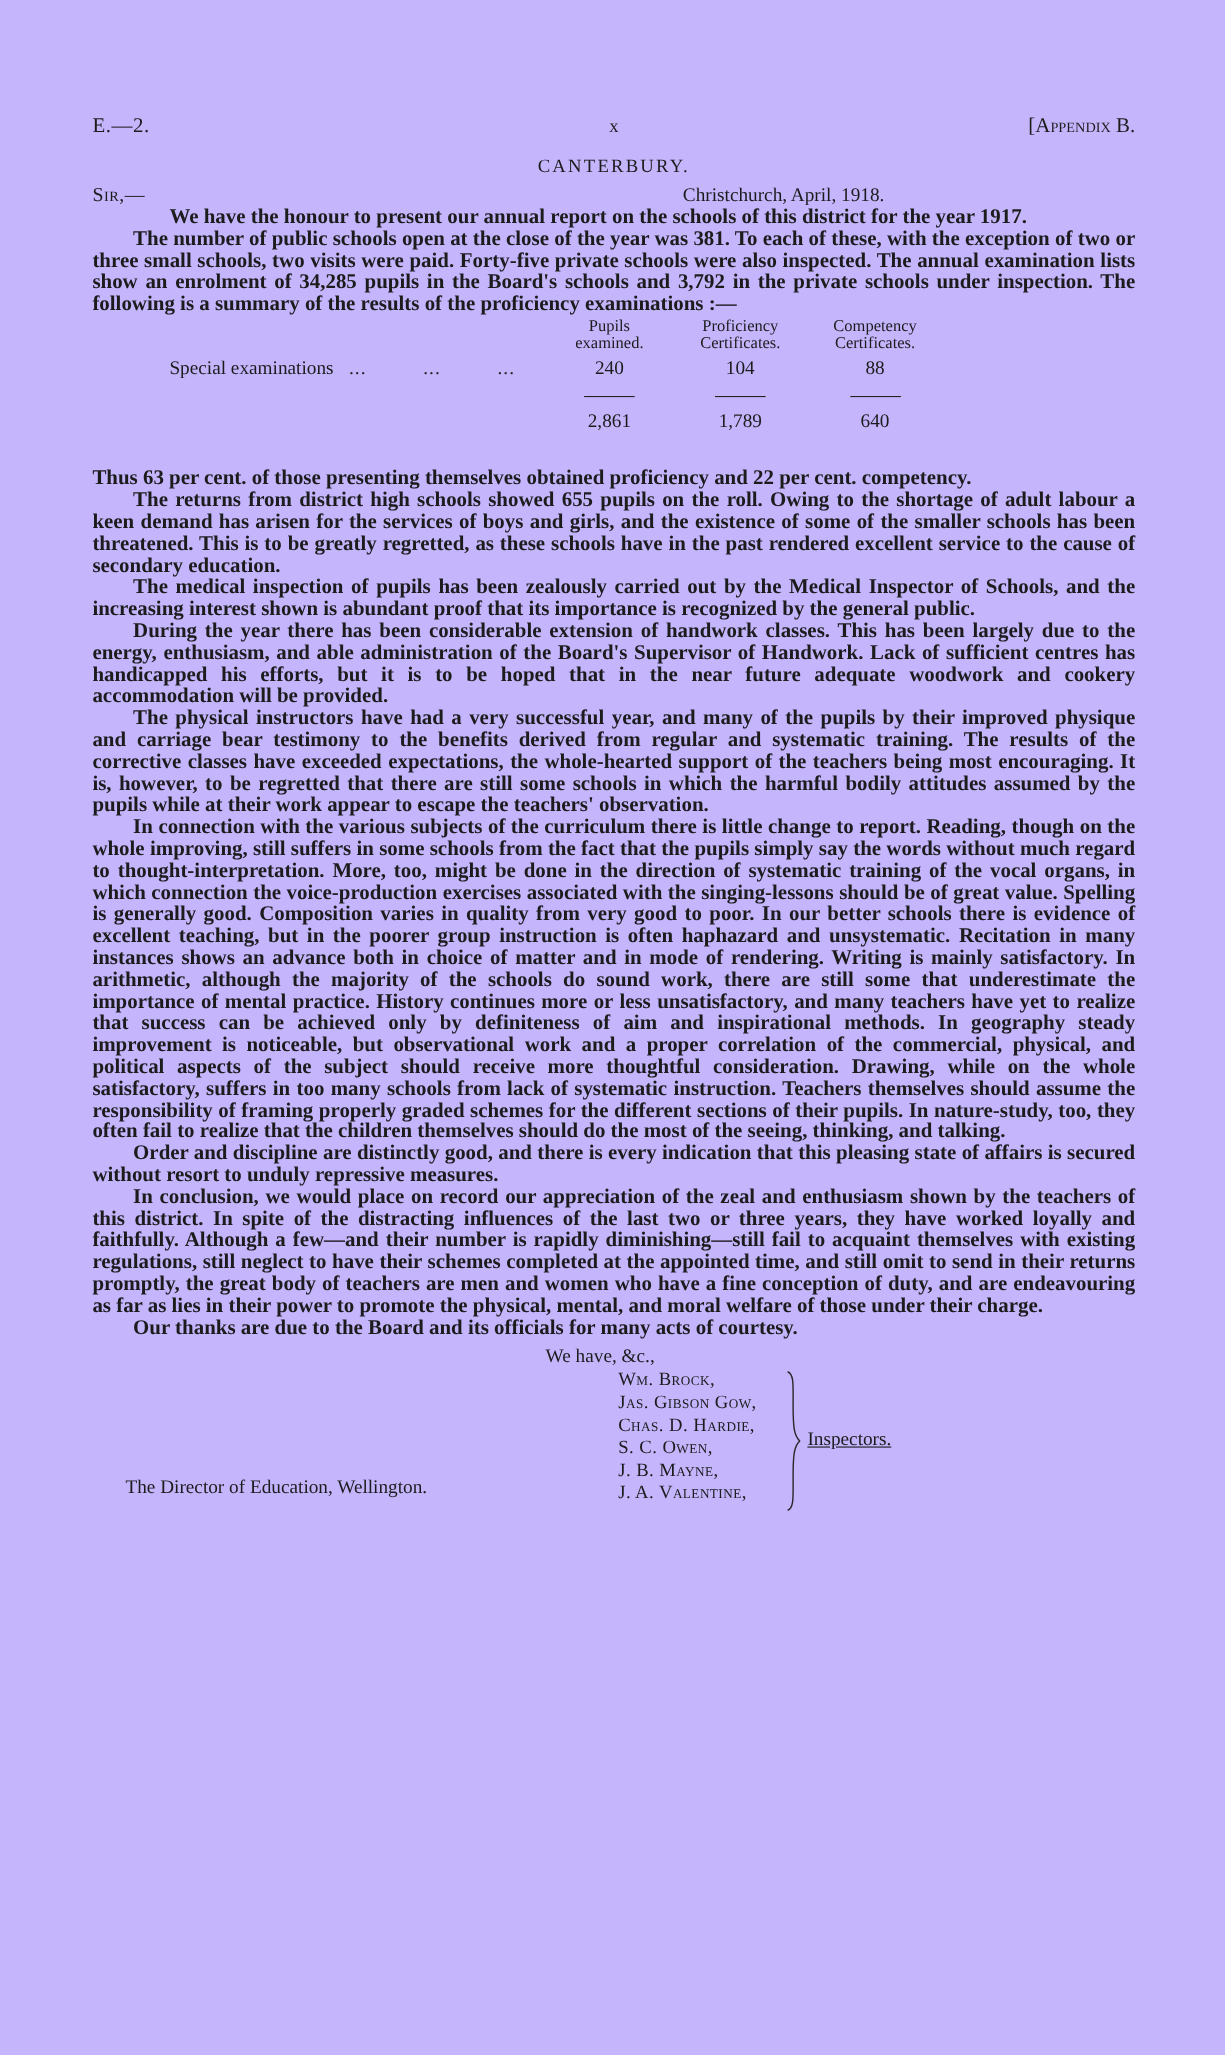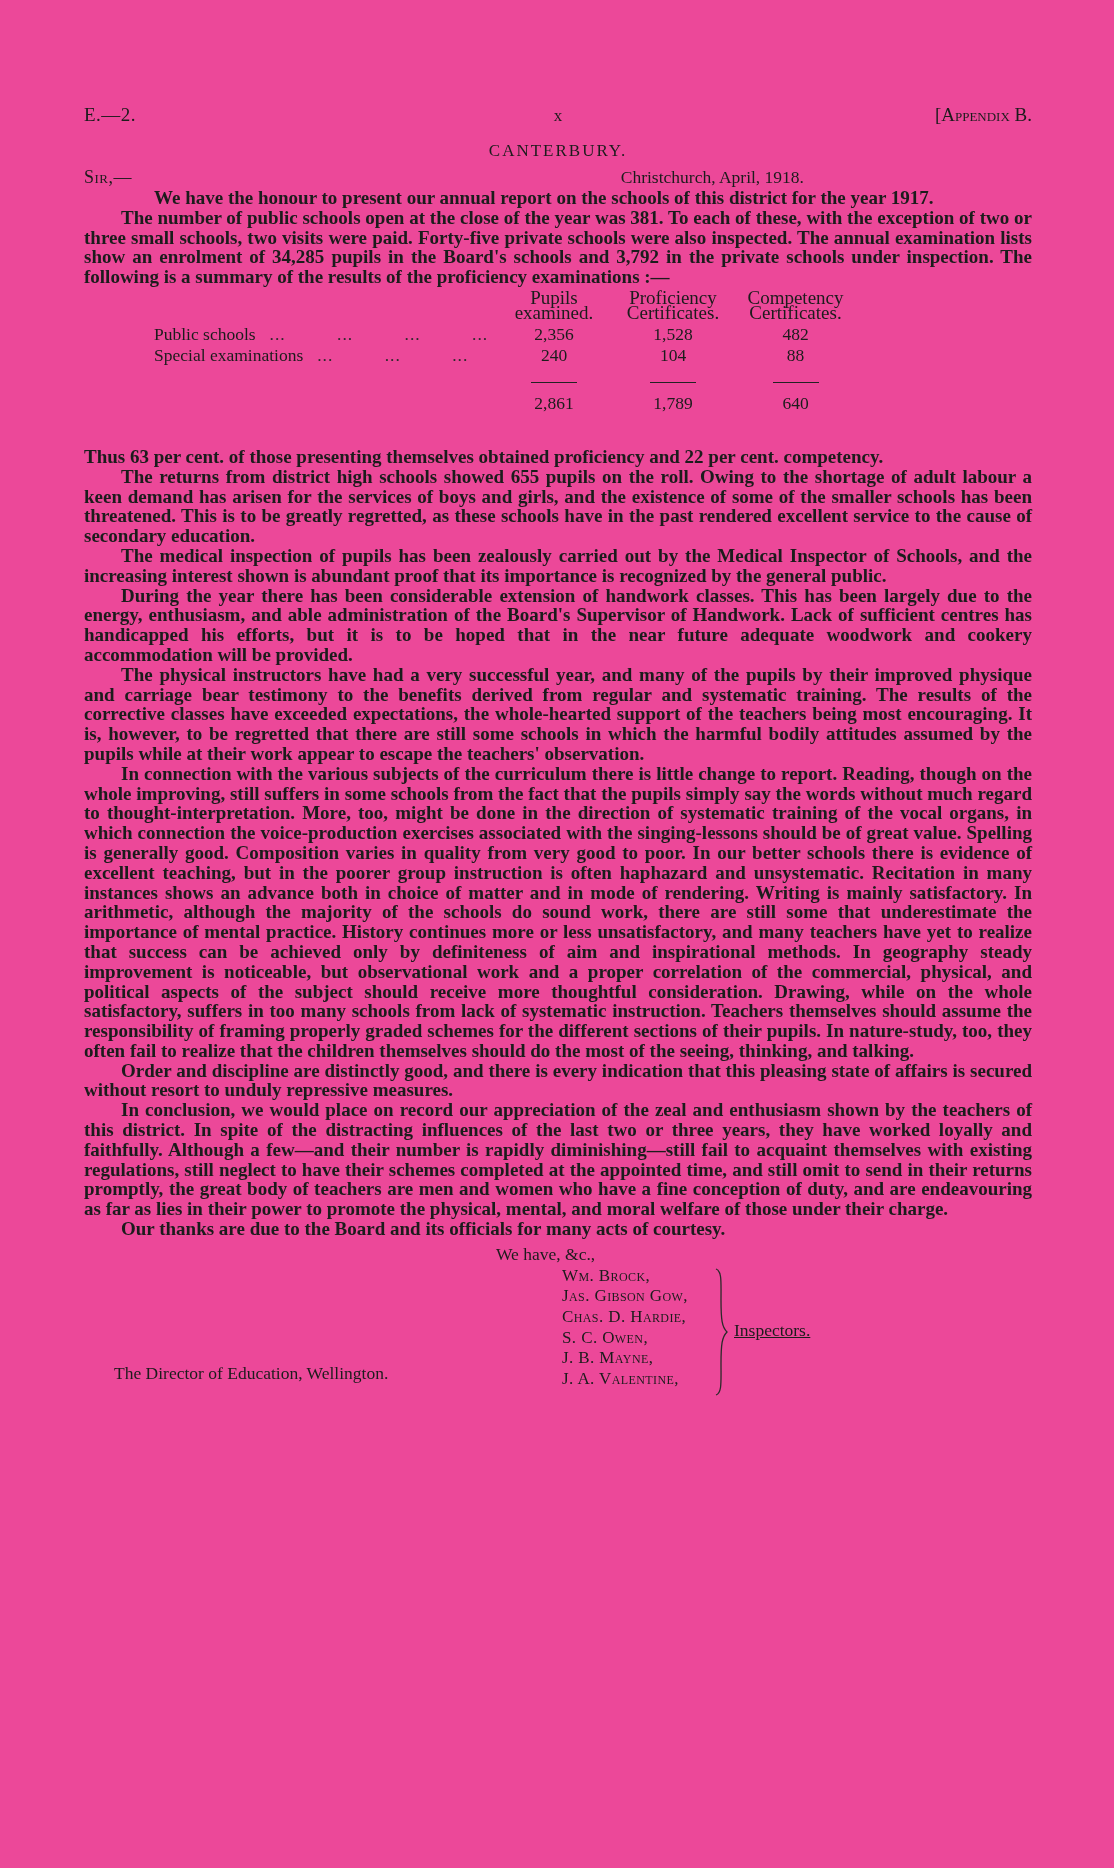--- a/index.html
+++ b/index.html
@@ -1,21 +1,21 @@
 <!DOCTYPE html>
 <html><head>
 <meta charset="utf-8">
 <style>
   * { box-sizing: border-box; }
   html,body { margin: 0; padding: 0; background: #d8d8d4; }
   .page {
     position: relative;
     width: 1114px; height: 1868px;
     margin: 0 auto;
-    background: #ec4899;
+    background: #c4b5fd;
     color: #1c1c1c;
     font-family: "Liberation Serif", "DejaVu Serif", serif;
     overflow: hidden;
   }
   .content { position: absolute; left: 84px; top: 104px; width: 948px; }
 
   .doc-header { display: flex; align-items: baseline; font-size: 19px; }
   .doc-header .hleft  { flex: 1; text-align: left; letter-spacing: .5px; }
   .doc-header .hcenter{ flex: 1; text-align: center; font-size: 17px; }
   .doc-header .hright { flex: 1; text-align: right; }
@@ -29,21 +29,21 @@
 
   p { margin: 0; font-size: 19px; line-height: 19.8px; text-align: justify; text-indent: 37px; font-weight: bold; }
   p.deep  { text-indent: 70px; }
   p.flush { text-indent: 0; margin-top: 32px; }
 
   table.results { border-collapse: collapse; table-layout: fixed; width: 700px; margin: 3px 0 4px 70px; font-size: 17.5px; }
   table.results col.c-lbl { width: 345px; }
   table.results col.c-n1  { width: 110px; }
   table.results col.c-n2  { width: 128px; }
   table.results col.c-n3  { width: 117px; }
-  table.results th { font-weight: normal; font-size: 19px; line-height: 15.5px; text-align: center; vertical-align: bottom; padding: 0 0 3px 0; }
+  table.results th { font-weight: normal; font-size: 15px; line-height: 15.5px; text-align: center; vertical-align: bottom; padding: 0 0 3px 0; }
   table.results td { padding: 0; line-height: 21.5px; }
   td.lbl { white-space: nowrap; }
   .dots { word-spacing: 46px; letter-spacing: 1px; margin-left: 14px; color: #2a2a2a; }
   td.num { text-align: center; }
   tr.rule-row td { height: 15px; vertical-align: bottom; text-align: center; }
   .rule { display: inline-block; width: 46px; border-bottom: 1.4px solid #222; height: 2px; }
   tr.total-row td { padding-top: 5px; }
 
   .closing { position: relative; height: 168px; margin-top: 5px; font-size: 17.5px; }
   .we-have { position: absolute; left: 412px; top: 0; }
@@ -84,26 +84,20 @@
       <thead>
         <tr>
           <th></th>
           <th><span>Pupils</span><br><span>examined.</span></th>
           <th><span>Proficiency</span><br><span>Certificates.</span></th>
           <th><span>Competency</span><br><span>Certificates.</span></th>
         </tr>
       </thead>
       <tbody>
         <tr>
-          <td class="lbl"><span>Public schools</span><span class="dots">... ... ... ...</span></td>
-          <td class="num">2,356</td>
-          <td class="num">1,528</td>
-          <td class="num">482</td>
-        </tr>
-        <tr>
           <td class="lbl"><span>Special examinations</span><span class="dots">... ... ...</span></td>
           <td class="num">240</td>
           <td class="num">104</td>
           <td class="num">88</td>
         </tr>
         <tr class="rule-row">
           <td></td>
           <td><span class="rule"></span></td>
           <td><span class="rule"></span></td>
           <td><span class="rule"></span></td>

